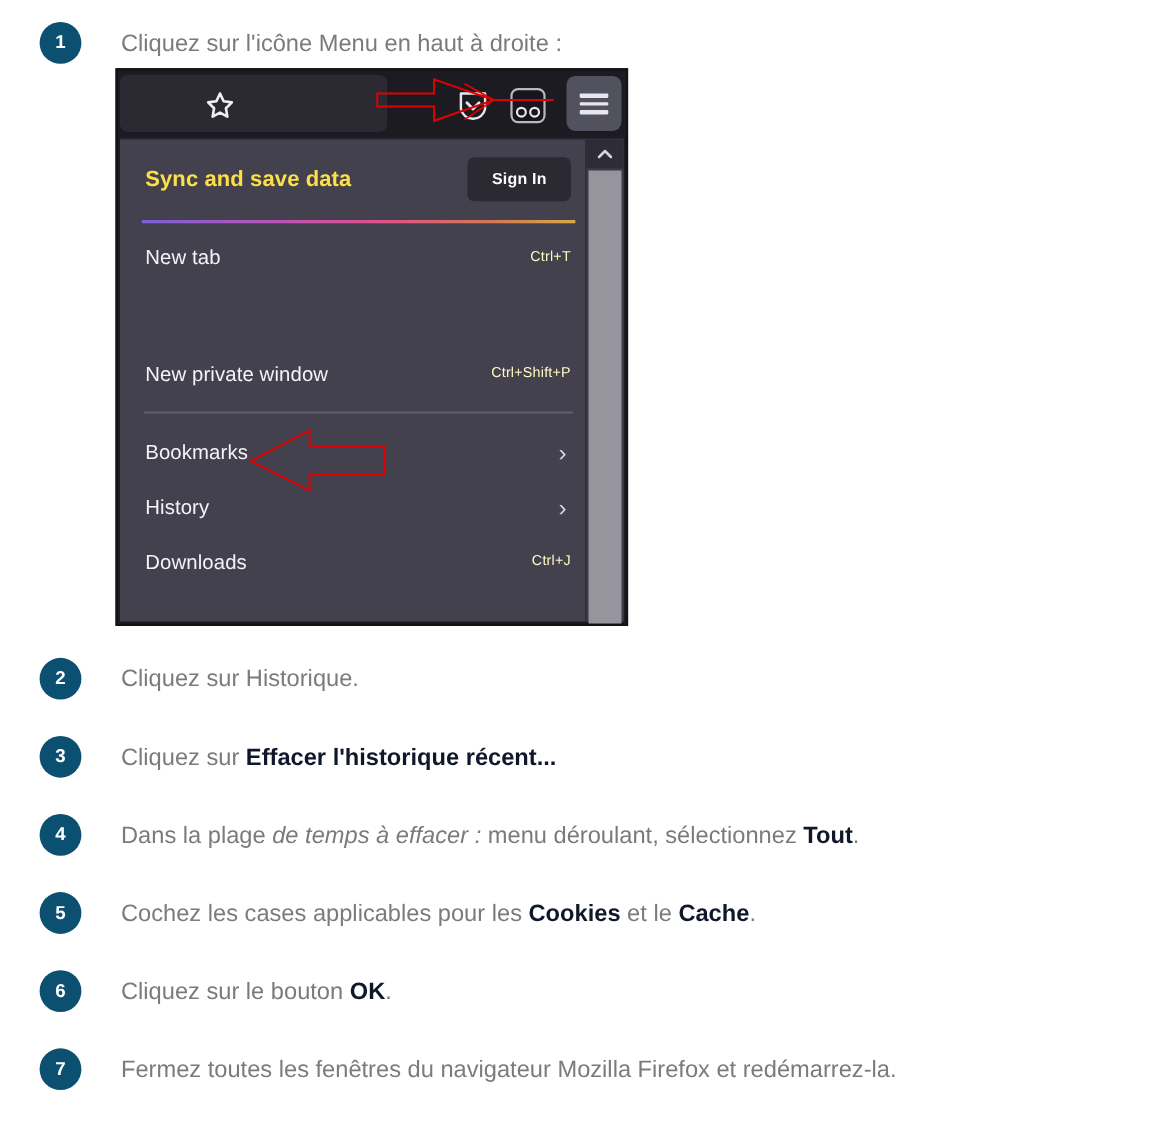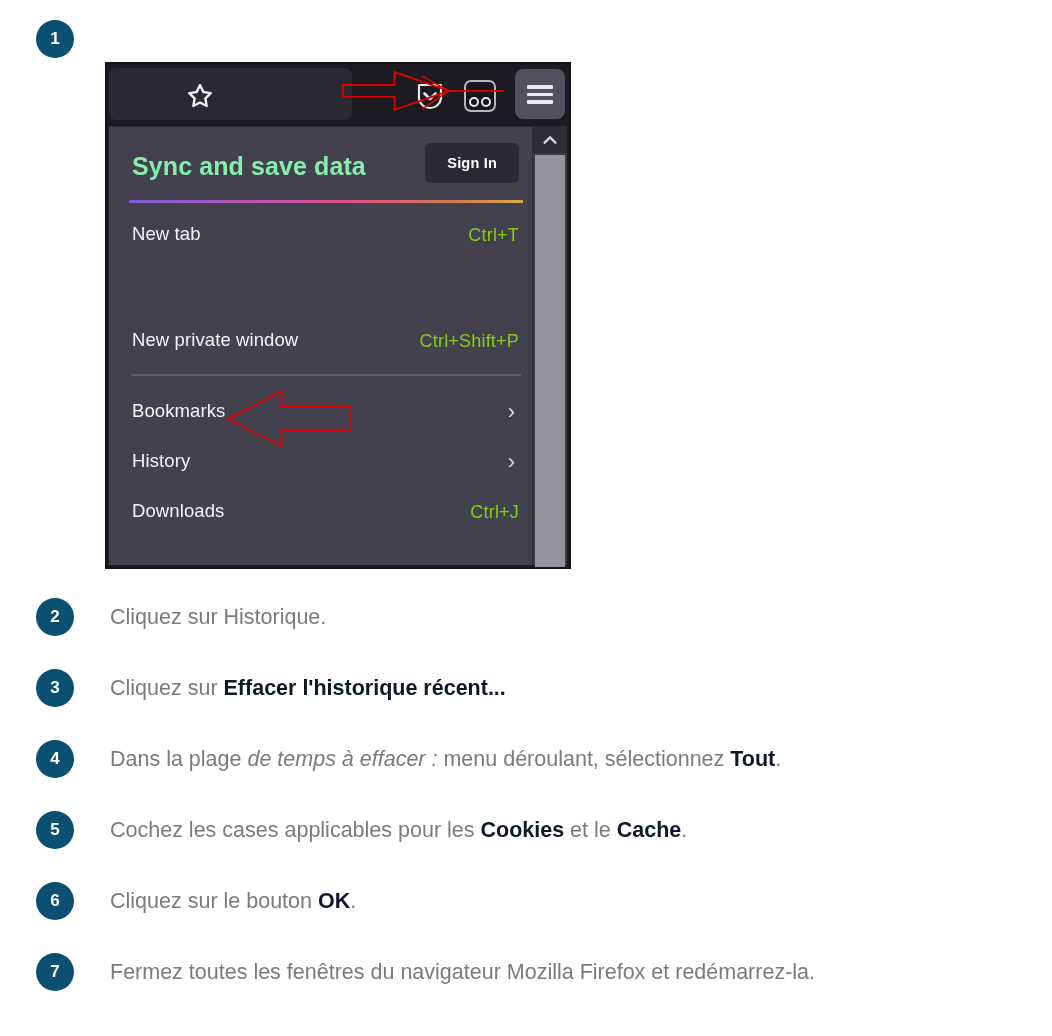--- a/index.html
+++ b/index.html
@@ -161,23 +161,23 @@
   .sync-row {
     position: absolute;
     left: 0; top: 0;
     right: 0;
     height: 72px;
   }
   .sync-label {
     position: absolute;
     left: 23px;
     top: 25px;
-    font-size: 25px;
+    font-size: 20px;
     font-weight: bold;
-    color: #86efac;
+    color: #fde047;
     letter-spacing: .1px;
   }
   .signin-btn {
     position: absolute;
     right: 14px;
     top: 16px;
     padding: 12px 22px;
     background: #2b2a33;
     border-radius: 6px;
     color: #fbfbfe;
@@ -205,22 +205,22 @@
     left: 23px;
     top: 0;
     font-size: 18.5px;
     color: #f4f3f8;
     letter-spacing: .1px;
   }
   .mitem .mshort {
     position: absolute;
     right: 14px;
     top: 2px;
-    font-size: 18px;
-    color: #84cc16;
+    font-size: 13px;
+    color: #fef9c3;
     letter-spacing: .2px;
   }
   .mitem .mchev {
     position: absolute;
     right: 18px;
     top: -1px;
     font-size: 22px;
     color: #d8d7de;
     font-weight: 300;
   }
@@ -272,20 +272,21 @@
     pointer-events: none;
   }
 </style>
 </head>
 <body>
 
 <div class="page">
 
   <div class="step" style="top:20px;">
     <div class="bullet">1</div>
+    <div class="step-text">Cliquez sur l'icône Menu en haut à droite :</div>
   </div>
 
   <div class="shot">
 
     <div class="toolbar">
       <div class="urlbar"></div>
 
       <div class="star-icon">
         <svg viewBox="0 0 24 24" width="30" height="30">
           <path d="M12 3.2l2.65 5.6 6 .85-4.35 4.3 1.05 6.05L12 17.15 6.65 20l1.05-6.05L3.35 9.65l6-.85z" fill="none" stroke="#f0eff4" stroke-width="1.9" stroke-linejoin="round"></path>

